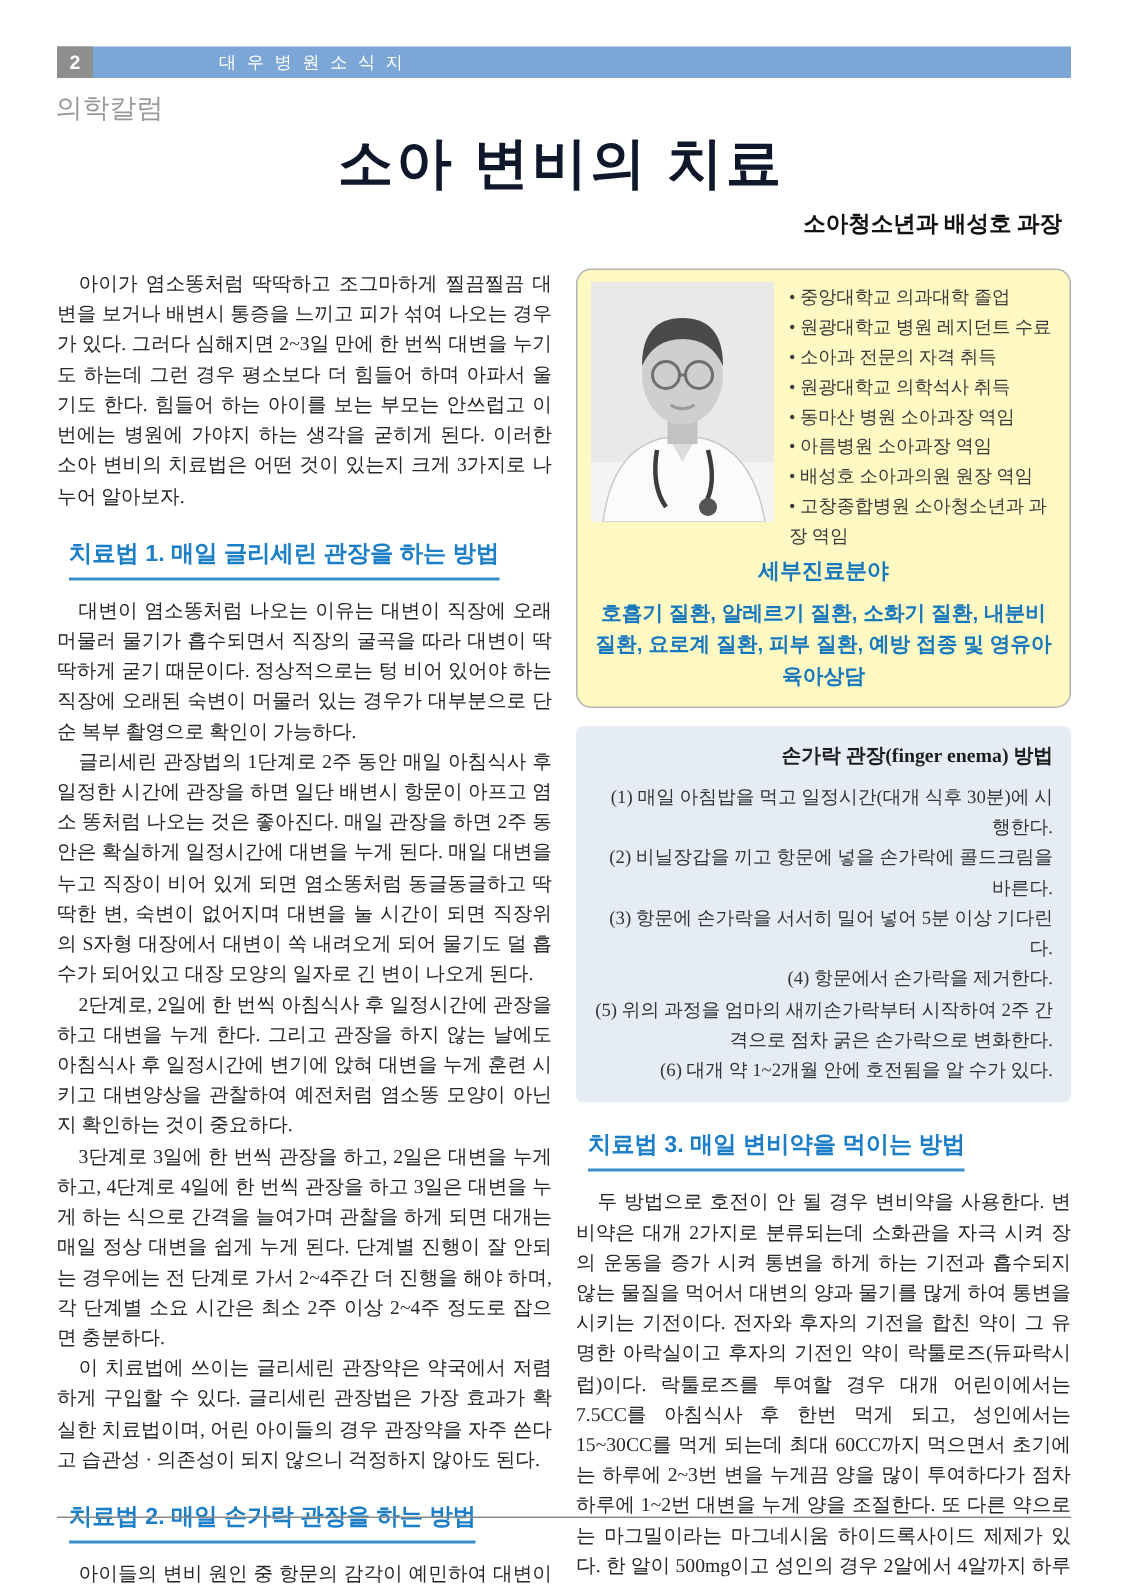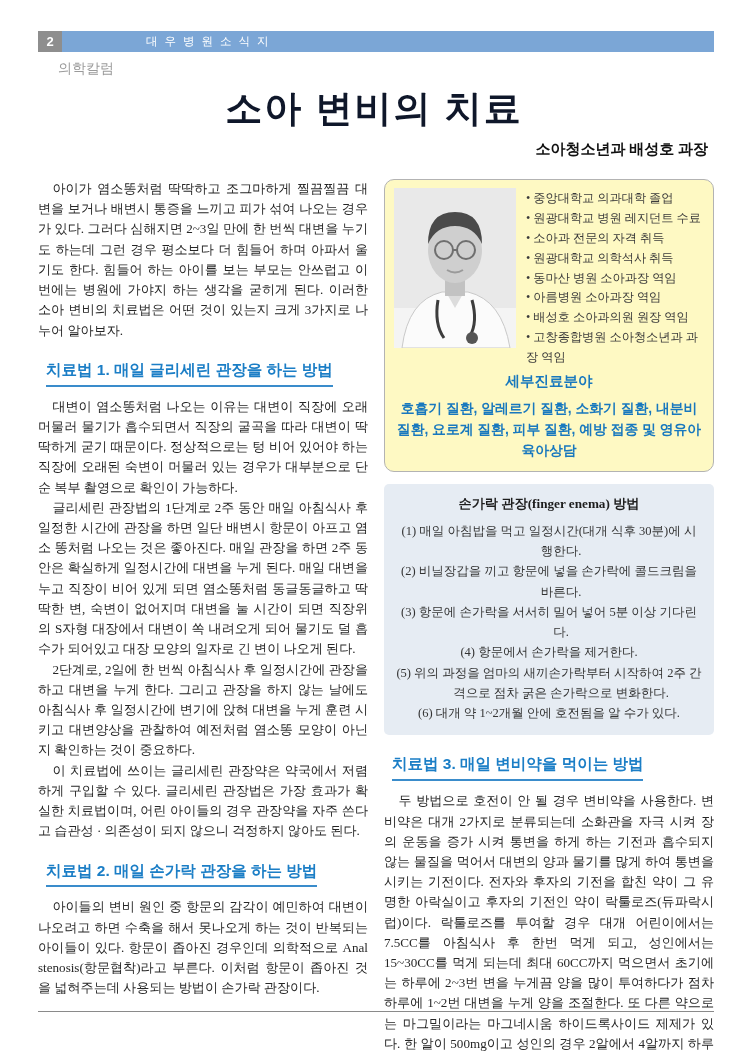--- a/index.html
+++ b/index.html
@@ -6,22 +6,22 @@
   .page{position:relative;width:748px;height:1057px;background:#ffffff;overflow:hidden;
         font-family:"Liberation Serif","DejaVu Serif",serif;color:#262626;}
 
   
   .topbar{position:absolute;left:38px;top:31px;width:676px;height:21px;display:flex;background:#7ba6d6;}
   .pagenum{width:24px;height:21px;background:#8e8e8e;color:#ffffff;display:flex;align-items:center;justify-content:center;
            font-family:"Liberation Sans",sans-serif;font-size:13px;font-weight:bold;}
   .bartitle{display:flex;align-items:center;padding-left:42px;color:#ffffff;
             font-family:"Liberation Sans",sans-serif;font-size:11.5px;letter-spacing:7px;margin-left:42px;}
 
-  .column-label{position:absolute;left:58px;top:60px;font-family:"Liberation Sans",sans-serif;
-                font-size:14px;color:#9a9a9a;}
+  .column-label{position:absolute;left:37px;top:60px;font-family:"Liberation Sans",sans-serif;
+                font-size:18px;color:#9a9a9a;}
   .title{position:absolute;left:0;top:84px;width:100%;margin:0;text-align:center;color:#0f172a;
          font-family:"Liberation Sans",sans-serif;font-size:37px;font-weight:bold;letter-spacing:2px;}
   .author{position:absolute;right:40px;top:140px;font-size:15px;font-weight:bold;color:#111111;}
 
   
   .columns{position:absolute;left:38px;top:179px;width:676px;display:flex;gap:16px;}
   .col{width:330px;font-size:13.1px;line-height:1.545;text-align:justify;color:#262626;}
   p.body{margin:0;text-indent:1.1em;}
 
   .sec-head{margin:17px 0 10px 8px;font-family:"Liberation Sans",sans-serif;
@@ -33,21 +33,21 @@
   .profile-top{display:flex;gap:10px;}
   .photo{width:122px;height:160px;flex:none;background:#ececec;overflow:hidden;}
   .creds{list-style:none;margin:1px 0 0;padding:0;font-size:12.2px;line-height:1.63;color:#3a3a3a;text-align:left;}
   .creds li::before{content:"\2022\00a0";color:#3a3a3a;}
   .spec-head{margin-top:2px;text-align:center;font-family:"Liberation Sans",sans-serif;
              font-size:14.5px;font-weight:bold;color:#1878be;}
   .spec-text{margin-top:7px;text-align:center;font-family:"Liberation Sans",sans-serif;
              font-size:13.8px;font-weight:bold;color:#1878be;line-height:1.5;}
 
   
-  .enema-box{margin-top:12px;background:#e6ecf3;border-radius:5px;padding:10px 12px 12px;text-align:center;}
+  .enema-box{margin-top:12px;background:#e6ecf3;border-radius:5px;padding:10px 12px 12px;text-align:right;}
   .enema-title{font-weight:bold;font-size:13.2px;color:#1d1d1d;margin-bottom:6px;}
   .enema-steps{list-style:none;margin:0;padding:0;font-size:12.5px;line-height:1.62;color:#333333;}
   .enema-steps li{padding-left:24px;text-indent:-24px;}
 
   .footer-rule{position:absolute;left:38px;top:1011px;width:676px;border-top:1.5px solid #8a8a8a;}
 </style>
 </head>
 <body>
 
 <div class="page">
@@ -65,20 +65,21 @@
 
     <section class="col">
       <p class="body">아이가 염소똥처럼 딱딱하고 조그마하게 찔끔찔끔 대변을 보거나 배변시 통증을 느끼고 피가 섞여 나오는 경우가 있다. 그러다 심해지면 2~3일 만에 한 번씩 대변을 누기도 하는데 그런 경우 평소보다 더 힘들어 하며 아파서 울기도 한다. 힘들어 하는 아이를 보는 부모는 안쓰럽고 이번에는 병원에 가야지 하는 생각을 굳히게 된다. 이러한 소아 변비의 치료법은 어떤 것이 있는지 크게 3가지로 나누어 알아보자.</p>
 
       <h2 class="sec-head">
         <span>치료법 1. 매일 글리세린 관장을 하는 방법</span>
       </h2>
       <p class="body">대변이 염소똥처럼 나오는 이유는 대변이 직장에 오래 머물러 물기가 흡수되면서 직장의 굴곡을 따라 대변이 딱딱하게 굳기 때문이다. 정상적으로는 텅 비어 있어야 하는 직장에 오래된 숙변이 머물러 있는 경우가 대부분으로 단순 복부 촬영으로 확인이 가능하다.</p>
       <p class="body">글리세린 관장법의 1단계로 2주 동안 매일 아침식사 후 일정한 시간에 관장을 하면 일단 배변시 항문이 아프고 염소 똥처럼 나오는 것은 좋아진다. 매일 관장을 하면 2주 동안은 확실하게 일정시간에 대변을 누게 된다. 매일 대변을 누고 직장이 비어 있게 되면 염소똥처럼 동글동글하고 딱딱한 변, 숙변이 없어지며 대변을 눌 시간이 되면 직장위의 S자형 대장에서 대변이 쏙 내려오게 되어 물기도 덜 흡수가 되어있고 대장 모양의 일자로 긴 변이 나오게 된다.</p>
       <p class="body">2단계로, 2일에 한 번씩 아침식사 후 일정시간에 관장을 하고 대변을 누게 한다. 그리고 관장을 하지 않는 날에도 아침식사 후 일정시간에 변기에 앉혀 대변을 누게 훈련 시키고 대변양상을 관찰하여 예전처럼 염소똥 모양이 아닌지 확인하는 것이 중요하다.</p>
+      <p class="body">3단계로 3일에 한 번씩 관장을 하고, 2일은 대변을 누게 하고, 4단계로 4일에 한 번씩 관장을 하고 3일은 대변을 누게 하는 식으로 간격을 늘여가며 관찰을 하게 되면 대개는 매일 정상 대변을 쉽게 누게 된다. 단계별 진행이 잘 안되는 경우에는 전 단계로 가서 2~4주간 더 진행을 해야 하며, 각 단계별 소요 시간은 최소 2주 이상 2~4주 정도로 잡으면 충분하다.</p>
       <p class="body">이 치료법에 쓰이는 글리세린 관장약은 약국에서 저렴하게 구입할 수 있다. 글리세린 관장법은 가장 효과가 확실한 치료법이며, 어린 아이들의 경우 관장약을 자주 쓴다고 습관성 · 의존성이 되지 않으니 걱정하지 않아도 된다.</p>
 
       <h2 class="sec-head">
         <span>치료법 2. 매일 손가락 관장을 하는 방법</span>
       </h2>
       <p class="body">아이들의 변비 원인 중 항문의 감각이 예민하여 대변이 나오려고 하면 수축을 해서 못나오게 하는 것이 반복되는 아이들이 있다. 항문이 좁아진 경우인데 의학적으로 Anal stenosis(항문협착)라고 부른다. 이처럼 항문이 좁아진 것을 넓혀주는데 사용되는 방법이 손가락 관장이다.</p>
     </section>
 
     <section class="col">
 

